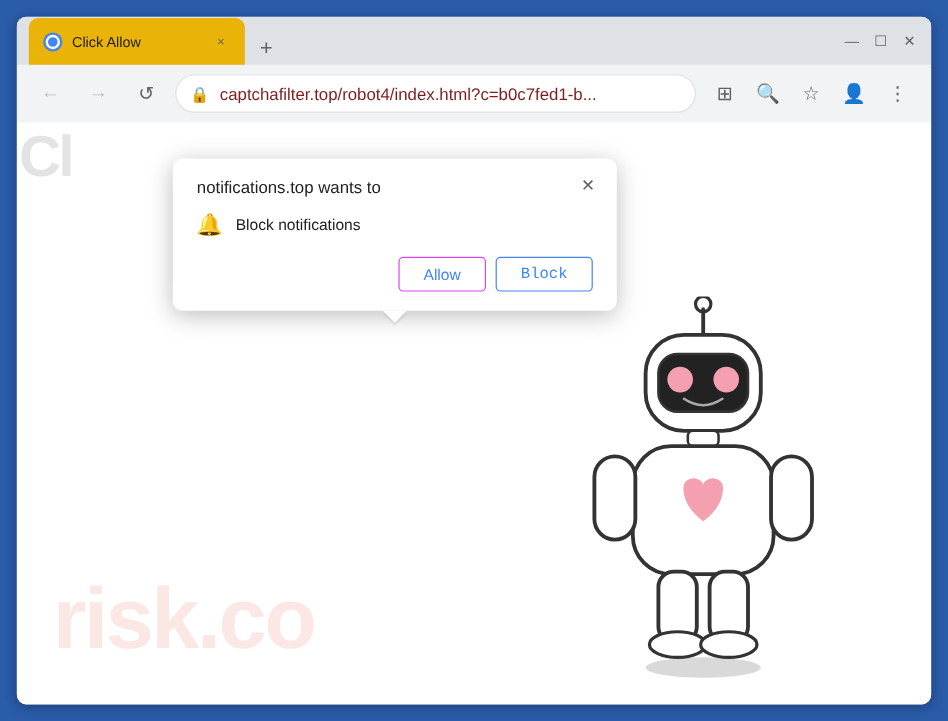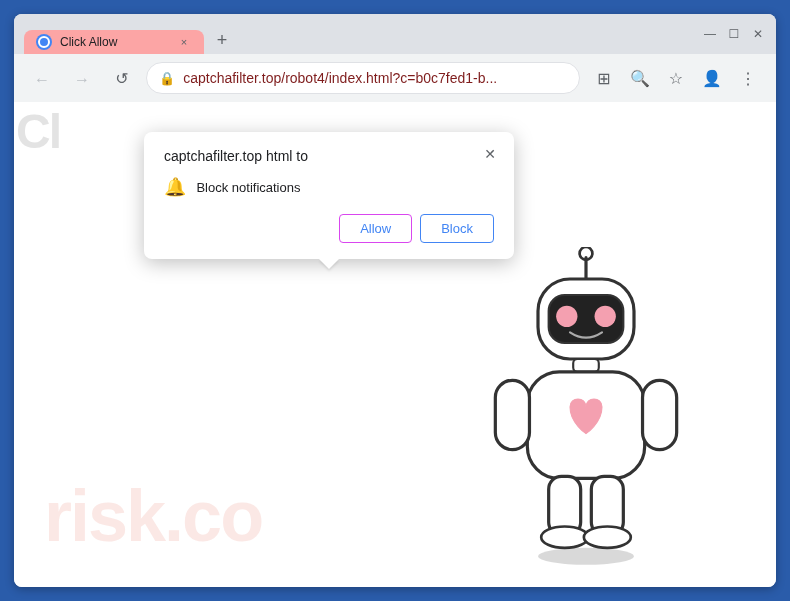--- a/index.html
+++ b/index.html
@@ -32,23 +32,23 @@
       gap: 8px;
       flex-shrink: 0;
     }
     .tab-area {
       display: flex;
       align-items: flex-end;
       flex: 1;
       height: 100%;
     }
     .tab {
-      background: #fca5a5;
+      background: #eab308;
       border-radius: 8px 8px 0 0;
-      height: 24px;
+      height: 39px;
       display: flex;
       align-items: center;
       padding: 0 12px;
       gap: 8px;
       min-width: 180px;
       max-width: 240px;
       position: relative;
     }
     .tab-favicon {
       width: 16px;
@@ -274,21 +274,21 @@
       font-family: inherit;
     }
     .btn-block {
       padding: 6px 20px;
       border: 1px solid #4285f4;
       background: transparent;
       color: #4285f4;
       border-radius: 4px;
       font-size: 13px;
       cursor: pointer;
-      font-family: Liberation Sans, sans-serif;
+      font-family: Liberation Mono, monospace;
     }
     
     .dialog-arrow {
       position: absolute;
       bottom: -10px;
       left: 50%;
       transform: translateX(-50%);
       width: 0;
       height: 0;
       border-left: 10px solid transparent;
@@ -385,21 +385,21 @@
 
         <ellipse cx="80" cy="272" rx="22" ry="10" fill="white" stroke="#333" stroke-width="2.5"></ellipse>
 
         <ellipse cx="120" cy="272" rx="22" ry="10" fill="white" stroke="#333" stroke-width="2.5"></ellipse>
 
         <ellipse cx="100" cy="290" rx="45" ry="8" fill="rgba(0,0,0,0.15)"></ellipse>
       </svg>
     </div>
 
     <div class="permission-dialog">
-      <div class="dialog-title">captchafilter.top html to</div>
+      <div class="dialog-title">notifications.top wants to</div>
       <div class="dialog-close">✕</div>
       <div class="dialog-permission">
         <span class="bell-icon">🔔</span>
         <span class="permission-text">Block notifications</span>
       </div>
       <div class="dialog-buttons">
         <button class="btn-allow">Allow</button>
         <button class="btn-block">Block</button>
       </div>
       <div class="dialog-arrow"></div>

